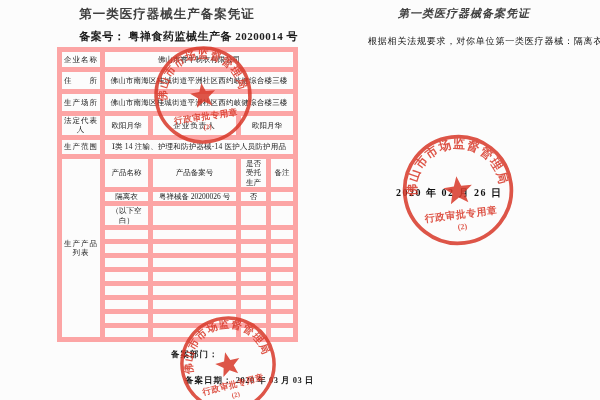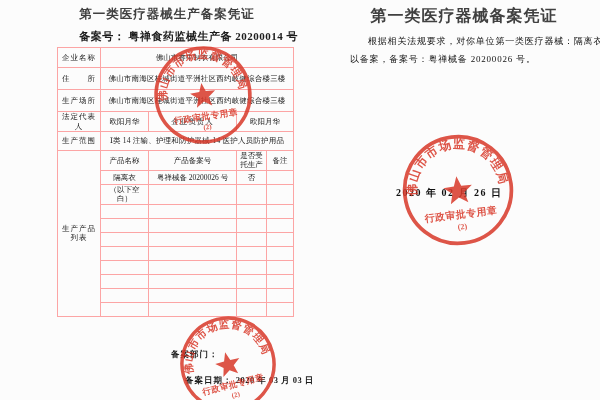--- a/index.html
+++ b/index.html
@@ -4,26 +4,26 @@
 <style>
   html,body{margin:0;padding:0;}
   body{
     width:600px;height:400px;overflow:hidden;position:relative;
     background:#fcfcfc;
     font-family:"Liberation Serif","DejaVu Serif",serif;
     color:#1c1c1c;
   }
   .doc-title{position:absolute;font-weight:700;text-align:center;letter-spacing:1px;color:#404040;}
   #left-title{left:28px;top:6px;width:278px;font-size:12.5px;}
-  #right-title{left:338px;top:6px;width:252px;font-size:16px;}
+  #right-title{left:338px;top:6px;width:252px;font-size:11px;font-style:italic;}
   #left-record-no{position:absolute;left:60px;top:29px;width:238px;text-align:right;
     font-size:11px;font-weight:700;letter-spacing:.5px;white-space:nowrap;}
   table.cert{position:absolute;left:57px;top:47px;border-collapse:collapse;
     table-layout:fixed;width:236px;background:transparent;}
-  table.cert td,table.cert th{border:1px solid #fca5a5;padding:0 2px;
+  table.cert td,table.cert th{border:5px solid #fca5a5;padding:0 2px;
     font-size:7.5px;font-weight:400;text-align:center;vertical-align:middle;
     overflow:hidden;line-height:1.25;}
   td.lbl{font-weight:700;font-size:7.5px;letter-spacing:1px;}
   td.addr{font-size:7px;letter-spacing:.2px;}
   tr.r1{height:20px;}tr.r2{height:22px;}tr.r3{height:22px;}tr.r4{height:20px;}tr.r5{height:19px;}
   tr.ph{height:17px;}
   tr.prow{height:14px;}
   th.phc{font-weight:700;font-size:7px;line-height:1.15;}
   .footer-line{position:absolute;font-size:8.5px;font-weight:700;letter-spacing:1px;white-space:nowrap;}
   #dept-line{left:171px;top:349px;text-align:right;}
@@ -155,21 +155,20 @@
   <span>备案部门：</span>
 </div>
 <div class="footer-line" id="date-line">
   <span>备案日期：</span>
   <span class="val">2020 年 03 月 03 日</span>
 </div>
 
 <div class="doc-title" id="right-title">第一类医疗器械备案凭证</div>
 <div id="right-body">
   <div class="l1">根据相关法规要求，对你单位第一类医疗器械：隔离衣，予</div>
-  <div class="l2">以备案，备案号：粤禅械备 20200026 号。</div>
 </div>
 <div id="right-date">2020 年 02 月 26 日</div>
 
 <div class="stamp" id="stamp-table">
   <svg viewBox="0 0 100 100">
     <circle cx="50" cy="50" r="46" fill="none" stroke="#d93a2b" stroke-width="3.5"></circle>
     <path id="arc-a" d="M 16.2,62 A 36 36 0 1 1 83.8,62" fill="none"></path>
     <text font-size="10.5" letter-spacing="1">
       <textPath href="#arc-a" startOffset="50%" text-anchor="middle">佛山市市场监督管理局</textPath>
     </text>

